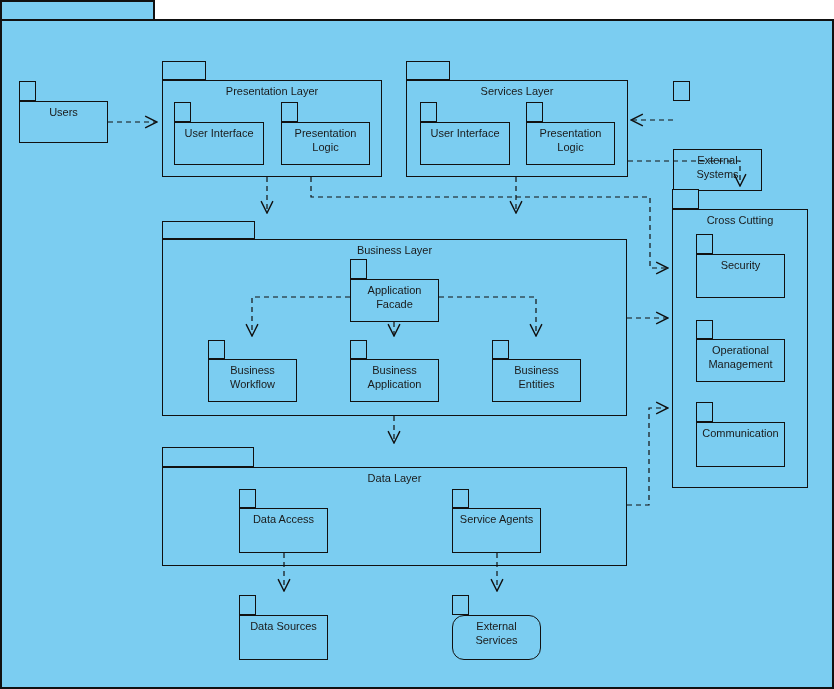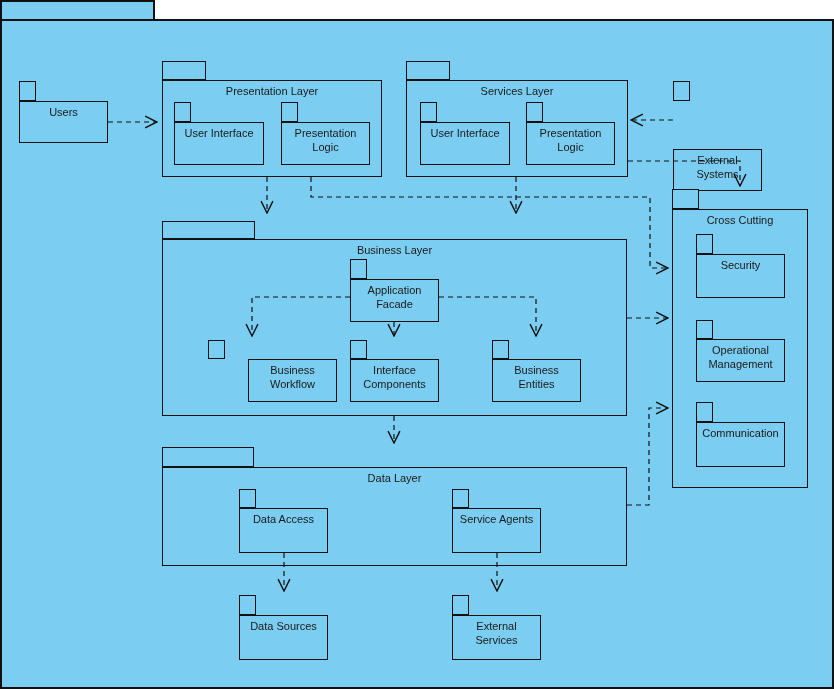--- a/index.html
+++ b/index.html
@@ -117,28 +117,28 @@
     </div>
   </div>
   <div class="pkg wrap" style="left:350px;top:259px;">
     <div class="tab" style="width:17px;height:20px;"></div>
     <div class="body" style="top:20px;width:89px;height:43px;">
       <div class="lbl">Application Facade</div>
     </div>
   </div>
   <div class="pkg wrap" style="left:208px;top:340px;">
     <div class="tab" style="width:17px;height:19px;"></div>
-    <div class="body" style="top:19px;width:89px;height:43px;margin-left:40px;">
+    <div class="body" style="top:19px;width:89px;height:43px;">
       <div class="lbl">Business Workflow</div>
     </div>
   </div>
   <div class="pkg wrap" style="left:350px;top:340px;">
     <div class="tab" style="width:17px;height:19px;"></div>
     <div class="body" style="top:19px;width:89px;height:43px;">
-      <div class="lbl">Interface Components</div>
+      <div class="lbl">Business Application</div>
     </div>
   </div>
   <div class="pkg wrap" style="left:492px;top:340px;">
     <div class="tab" style="width:17px;height:19px;"></div>
     <div class="body" style="top:19px;width:89px;height:43px;">
       <div class="lbl">Business Entities</div>
     </div>
   </div>
 
   <div class="pkg" style="left:162px;top:447px;">
@@ -161,21 +161,21 @@
   </div>
 
   <div class="pkg" style="left:239px;top:595px;">
     <div class="tab" style="width:17px;height:20px;"></div>
     <div class="body" style="top:20px;width:89px;height:45px;">
       <div class="lbl">Data Sources</div>
     </div>
   </div>
   <div class="pkg wrap" style="left:452px;top:595px;">
     <div class="tab" style="width:17px;height:20px;"></div>
-    <div class="body" style="top:20px;width:89px;height:45px;">
+    <div class="body" style="top:20px;width:89px;height:45px;border-radius:12px;">
       <div class="lbl">External Services</div>
     </div>
   </div>
 
   <div class="pkg" style="left:672px;top:189px;">
     <div class="tab" style="width:27px;height:20px;"></div>
     <div class="body" style="top:20px;width:136px;height:279px;">
       <div class="lbl">Cross Cutting</div>
     </div>
   </div>

